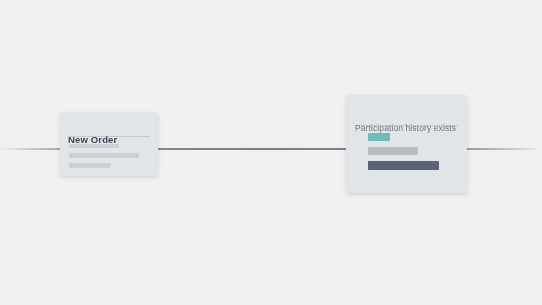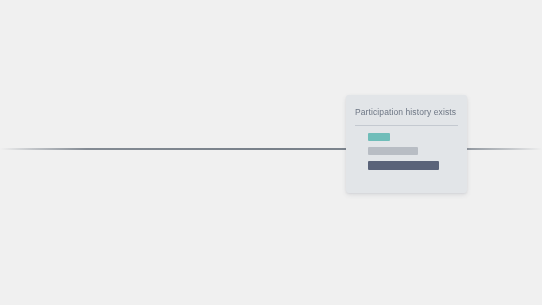--- a/index.html
+++ b/index.html
@@ -47,20 +47,21 @@
     background: #e2e5e8;
     border-radius: 3px;
     box-sizing: border-box;
     box-shadow: 0 2px 5px rgba(60, 70, 85, 0.10),
                 0 1px 2px rgba(60, 70, 85, 0.08);
   }
 
   .card-title {
     position: absolute;
     white-space: nowrap;
+    margin-top: 16px;
   }
 
   .card-divider {
     position: absolute;
     height: 1px;
     background: rgba(140, 150, 162, 0.35);
   }
 
   .bar {
     position: absolute;
@@ -127,20 +128,27 @@
   #pb-2 { left: 22px; top: 52px; width: 50px; height: 8px; }
   #pb-3 { left: 22px; top: 66px; width: 71px; height: 9px; }
 </style>
 </head>
 <body style="background: rgb(240, 240, 240);">
 
 <div id="canvas" style="background: rgb(240, 240, 240);">
 
   <div class="connector"></div>
 
+  <div class="card" id="card-new-order" style="background: rgb(226, 229, 232);">
+    <div class="card-title" style="color: rgb(61, 71, 86);">New Order</div>
+    <div class="card-divider"></div>
+    <div class="bar" id="nb-1" style="background: rgb(204, 208, 214);"></div>
+    <div class="bar" id="nb-2" style="background: rgb(204, 208, 214);"></div>
+    <div class="bar" id="nb-3" style="background: rgb(204, 208, 214);"></div>
+  </div>
 
   <div class="card" id="card-participation" style="background: rgb(226, 229, 232);">
     <div class="card-title" style="color: rgb(109, 118, 132);">Participation history exists</div>
     <div class="card-divider"></div>
     <div class="bar" id="pb-1" style="background: rgb(111, 189, 185);"></div>
     <div class="bar" id="pb-2" style="background: rgb(184, 189, 196);"></div>
     <div class="bar" id="pb-3" style="background: rgb(90, 99, 121);"></div>
   </div>
 
 </div>

